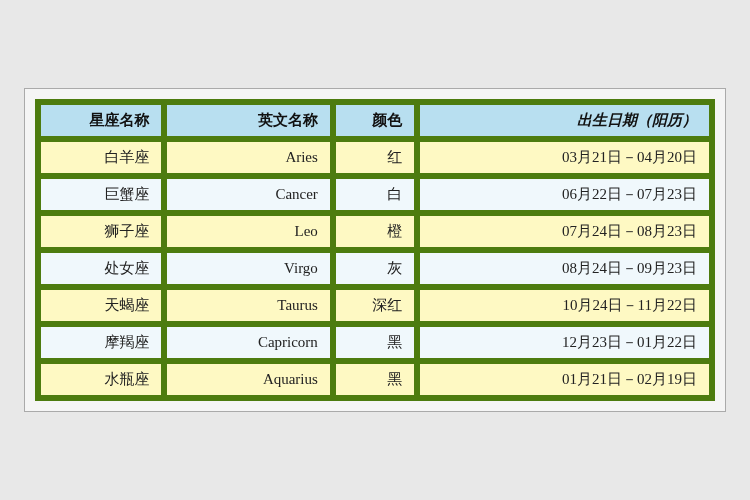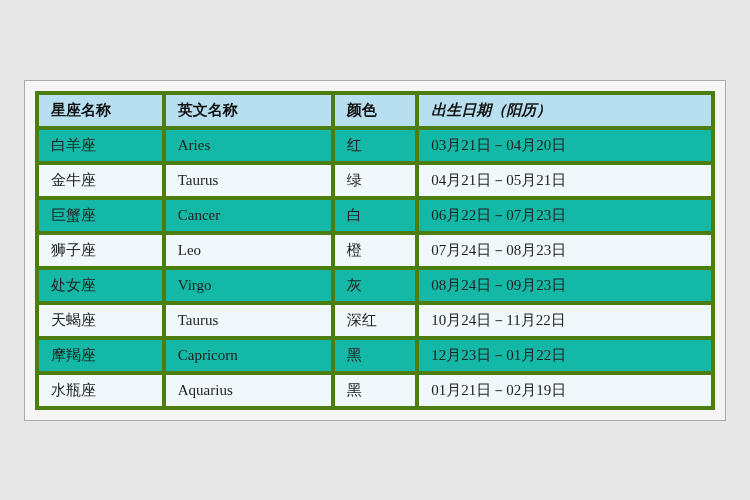--- a/index.html
+++ b/index.html
@@ -15,35 +15,35 @@
     .table-wrapper {
       background: #f5f5f5;
       border: 1px solid #aaa;
       padding: 10px;
     }
     table {
       border-collapse: collapse;
       width: 680px;
     }
     th, td {
-      border: 4px solid #4d7c0f;
+      border: 6px solid #4d7c0f;
       padding: 6px 12px;
-      text-align: left;
+      text-align: right;
       font-size: 15px;
       color: #222;
     }
     thead tr {
       background: #b8dff0;
     }
     thead th {
       font-weight: bold;
       color: #111;
     }
     tbody tr {
-      background: #14b8a6;
+      background: #fef9c3;
     }
     tbody tr:nth-child(even) {
       background: #f0f8fc;
     }
     .col-cn { width: 120px; }
     .col-en { width: 160px; }
     .col-color { width: 80px; }
     .col-date { width: 280px; font-style: italic; }
   </style>
 </head>
@@ -58,26 +58,20 @@
         <th class="col-color">颜色</th>
         <th class="col-date">出生日期（阳历）</th>
       </tr>
     </thead>
     <tbody id="table-body">
     <tr>
           <td>白羊座</td>
           <td>Aries</td>
           <td>红</td>
           <td>03月21日－04月20日</td>
-        </tr>
-        <tr>
-          <td>金牛座</td>
-          <td>Taurus</td>
-          <td>绿</td>
-          <td>04月21日－05月21日</td>
         </tr>
         <tr>
           <td>巨蟹座</td>
           <td>Cancer</td>
           <td>白</td>
           <td>06月22日－07月23日</td>
         </tr>
         <tr>
           <td>狮子座</td>
           <td>Leo</td>

